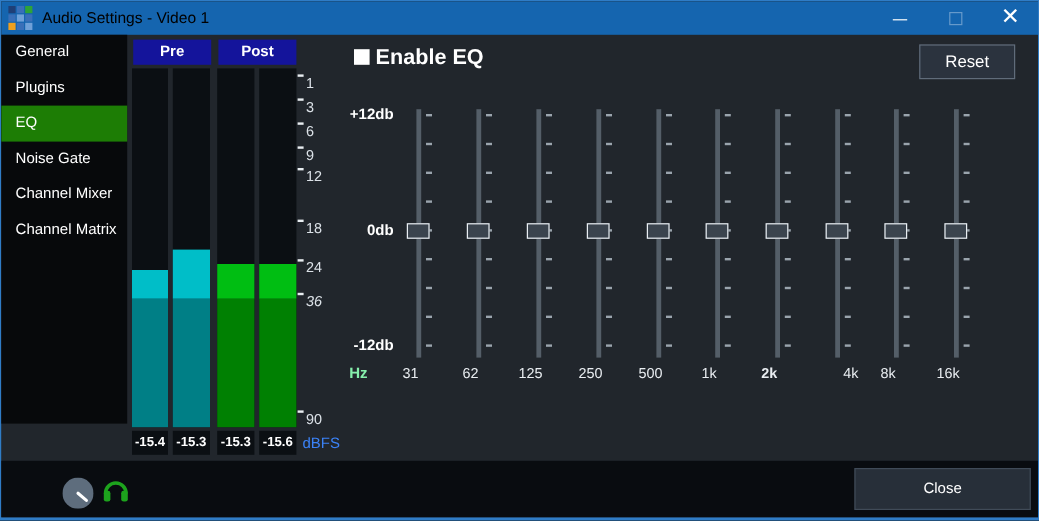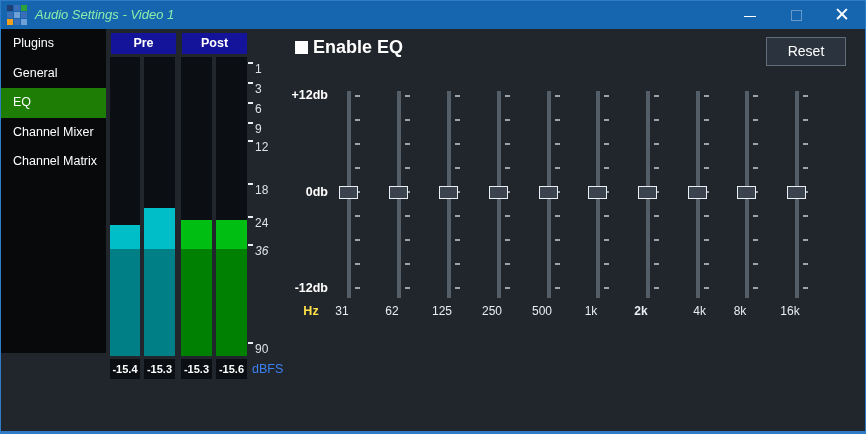--- a/index.html
+++ b/index.html
@@ -5,21 +5,21 @@
   * { box-sizing: border-box; margin: 0; padding: 0; }
   html,body { background:#000; }
   body { font-family: "Liberation Sans", "DejaVu Sans", sans-serif; }
   .window{ position:relative; width:866px; height:434px; overflow:hidden;
            background:#21262c; border:1px solid #2f7cc6; border-bottom:3px solid #2f7cc6; }
   
   .titlebar{ position:absolute; left:0; top:0; width:100%; height:28px; background:#1565af; }
   .app-icon{ position:absolute; left:6px; top:4px; width:20px; height:20px;
              display:grid; grid-template-columns:repeat(3,6px); grid-template-rows:repeat(3,6px); gap:1px; }
   .app-icon span{ display:block; }
-  .win-title{ position:absolute; left:34px; top:0; line-height:28px; color:#86efac; font-size:13px;font-style:italic; }
+  .win-title{ position:absolute; left:34px; top:0; line-height:28px; color:#000000; font-size:13px; }
   .win-btn{ position:absolute; top:0; width:46px; height:28px; cursor:default; }
   .btn-min{ right:92px; } .btn-max{ right:46px; } .btn-x{ right:0; }
   .btn-min i{ position:absolute; left:17px; top:15px; width:12px; height:1px; background:#fff; }
   .btn-max i{ position:absolute; left:18px; top:9px; width:11px; height:11px; border:1px solid rgba(255,255,255,.35); }
   .btn-x{ color:#fff; font-size:19px; text-align:center; line-height:26px; font-family:"DejaVu Sans",sans-serif; }
   
   .sidebar{ position:absolute; left:0; top:28px; width:105px; height:324px; background:#07090b; }
   .side-item{ height:29.6px; line-height:29.6px; padding-left:12px; color:#fff; font-size:12.5px; cursor:pointer; }
   .side-item.selected{ background:#1d7d05; }
   
@@ -41,21 +41,21 @@
   .btn{ background:#2b333e; border:1px solid #606c7a; color:#fff; text-align:center; cursor:pointer; }
   .reset-btn{ position:absolute; left:480px; top:8px; width:80px; height:29px; font-size:14px; line-height:27px; }
   .axis-lab{ position:absolute; left:0; width:45px; text-align:right; padding-right:3px;
              color:#fff; font-weight:bold; font-size:12.5px; height:14px; line-height:14px; }
   .track{ position:absolute; top:62px; width:4px; height:207px; background:#545e68; }
   .tick{ position:absolute; width:5px; height:2px; background:#9aa4ad; }
   .thumb{ position:absolute; width:19px; height:13px; background:#3b444e; border:1px solid #e9eef3; cursor:pointer; }
   .freq-lab{ position:absolute; top:275px; width:40px; height:14px; line-height:14px;
              text-align:center; color:#e9edf1; font-size:12px; }
   .hz-lab{ position:absolute; left:5px; top:275px; width:40px; height:14px; line-height:14px;
-           text-align:center; color:#fde047; font-weight:bold; font-size:12.5px; }
+           color:#86efac; font-weight:bold; font-size:12.5px; }
   
   .bottombar{ position:absolute; left:0; top:383px; width:100%; height:48px; background:#090c10; }
   .close-btn{ position:absolute; left:711px; top:6px; width:147px; height:35px;
               background:#272f39; border:1px solid #404b58; font-size:12.5px; line-height:33px; }
   .hp-icon{ position:absolute; left:84px; top:13px; cursor:pointer; }
   .knob{ position:absolute; left:51px; top:14px; cursor:pointer; }
 </style>
 </head>
 <body>
 
@@ -77,23 +77,24 @@
     <div class="win-btn btn-min">
         <i></i>
       </div>
     <div class="win-btn btn-max">
         <i></i>
       </div>
     <div class="win-btn btn-x">✕</div>
   </div>
 
   <div class="sidebar">
+      <div class="side-item">General</div>
       <div class="side-item">Plugins</div>
-      <div class="side-item">General</div>
       <div class="side-item selected">EQ</div>
+      <div class="side-item">Noise Gate</div>
       <div class="side-item">Channel Mixer</div>
       <div class="side-item">Channel Matrix</div>
     </div>
 
   <div class="meters">
       <div class="mhead" style="left: 5px; background: rgb(20, 20, 155);">Pre</div>
       <div class="mhead" style="left: 76px; background: rgb(20, 20, 155);">Post</div>
       <div class="mcol" style="left: 4px; width: 30px;">
         <div class="mseg" style="top: 168.038px; height: 23.92px; background: rgb(0, 190, 200);"></div>
         <div class="mseg" style="top: 191.958px; height: 107.042px; background: rgb(0, 127, 134);"></div>
@@ -234,21 +235,21 @@
         <div class="tick" style="left: 418px; top: 66px;"></div>
         <div class="tick" style="left: 418px; top: 90px;"></div>
         <div class="tick" style="left: 418px; top: 114px;"></div>
         <div class="tick" style="left: 418px; top: 138px;"></div>
         <div class="tick" style="left: 418px; top: 162px;"></div>
         <div class="tick" style="left: 418px; top: 186px;"></div>
         <div class="tick" style="left: 418px; top: 210px;"></div>
         <div class="tick" style="left: 418px; top: 234px;"></div>
         <div class="tick" style="left: 418px; top: 258px;"></div>
         <div class="thumb" style="left: 402px; top: 157px;"></div>
-        <div class="freq-lab" style="left: 380px; text-align: right;">4k</div>
+        <div class="freq-lab" style="left: 403px;">4k</div>
         <div class="track" style="left: 459px;"></div>
         <div class="tick" style="left: 467px; top: 66px;"></div>
         <div class="tick" style="left: 467px; top: 90px;"></div>
         <div class="tick" style="left: 467px; top: 114px;"></div>
         <div class="tick" style="left: 467px; top: 138px;"></div>
         <div class="tick" style="left: 467px; top: 162px;"></div>
         <div class="tick" style="left: 467px; top: 186px;"></div>
         <div class="tick" style="left: 467px; top: 210px;"></div>
         <div class="tick" style="left: 467px; top: 234px;"></div>
         <div class="tick" style="left: 467px; top: 258px;"></div>
@@ -262,14 +263,26 @@
         <div class="tick" style="left: 517px; top: 162px;"></div>
         <div class="tick" style="left: 517px; top: 186px;"></div>
         <div class="tick" style="left: 517px; top: 210px;"></div>
         <div class="tick" style="left: 517px; top: 234px;"></div>
         <div class="tick" style="left: 517px; top: 258px;"></div>
         <div class="thumb" style="left: 501px; top: 157px;"></div>
         <div class="freq-lab" style="left: 484px;">16k</div>
       </div>
   </div>
 
+  <div class="bottombar">
+    <svg class="hp-icon" width="23" height="23" viewBox="0 0 23 23">
+      <path d="M3 14 a8.5 8.5 0 0 1 17 0" fill="none" stroke="#1da31d" stroke-width="3"></path>
+      <rect x="1.5" y="12" width="5.5" height="9" rx="2" fill="#1da31d"></rect>
+      <rect x="16" y="12" width="5.5" height="9" rx="2" fill="#1da31d"></rect>
+    </svg>
+    <svg class="knob" width="26" height="26" viewBox="0 0 26 26">
+      <circle cx="13" cy="13" r="13" fill="#5e6d7d"></circle>
+      <line x1="13" y1="13" x2="20" y2="19" stroke="#fff" stroke-width="2.6" stroke-linecap="round"></line>
+    </svg>
+    <button class="btn close-btn">Close</button>
+  </div>
 
 </div>
 
 </body></html>

